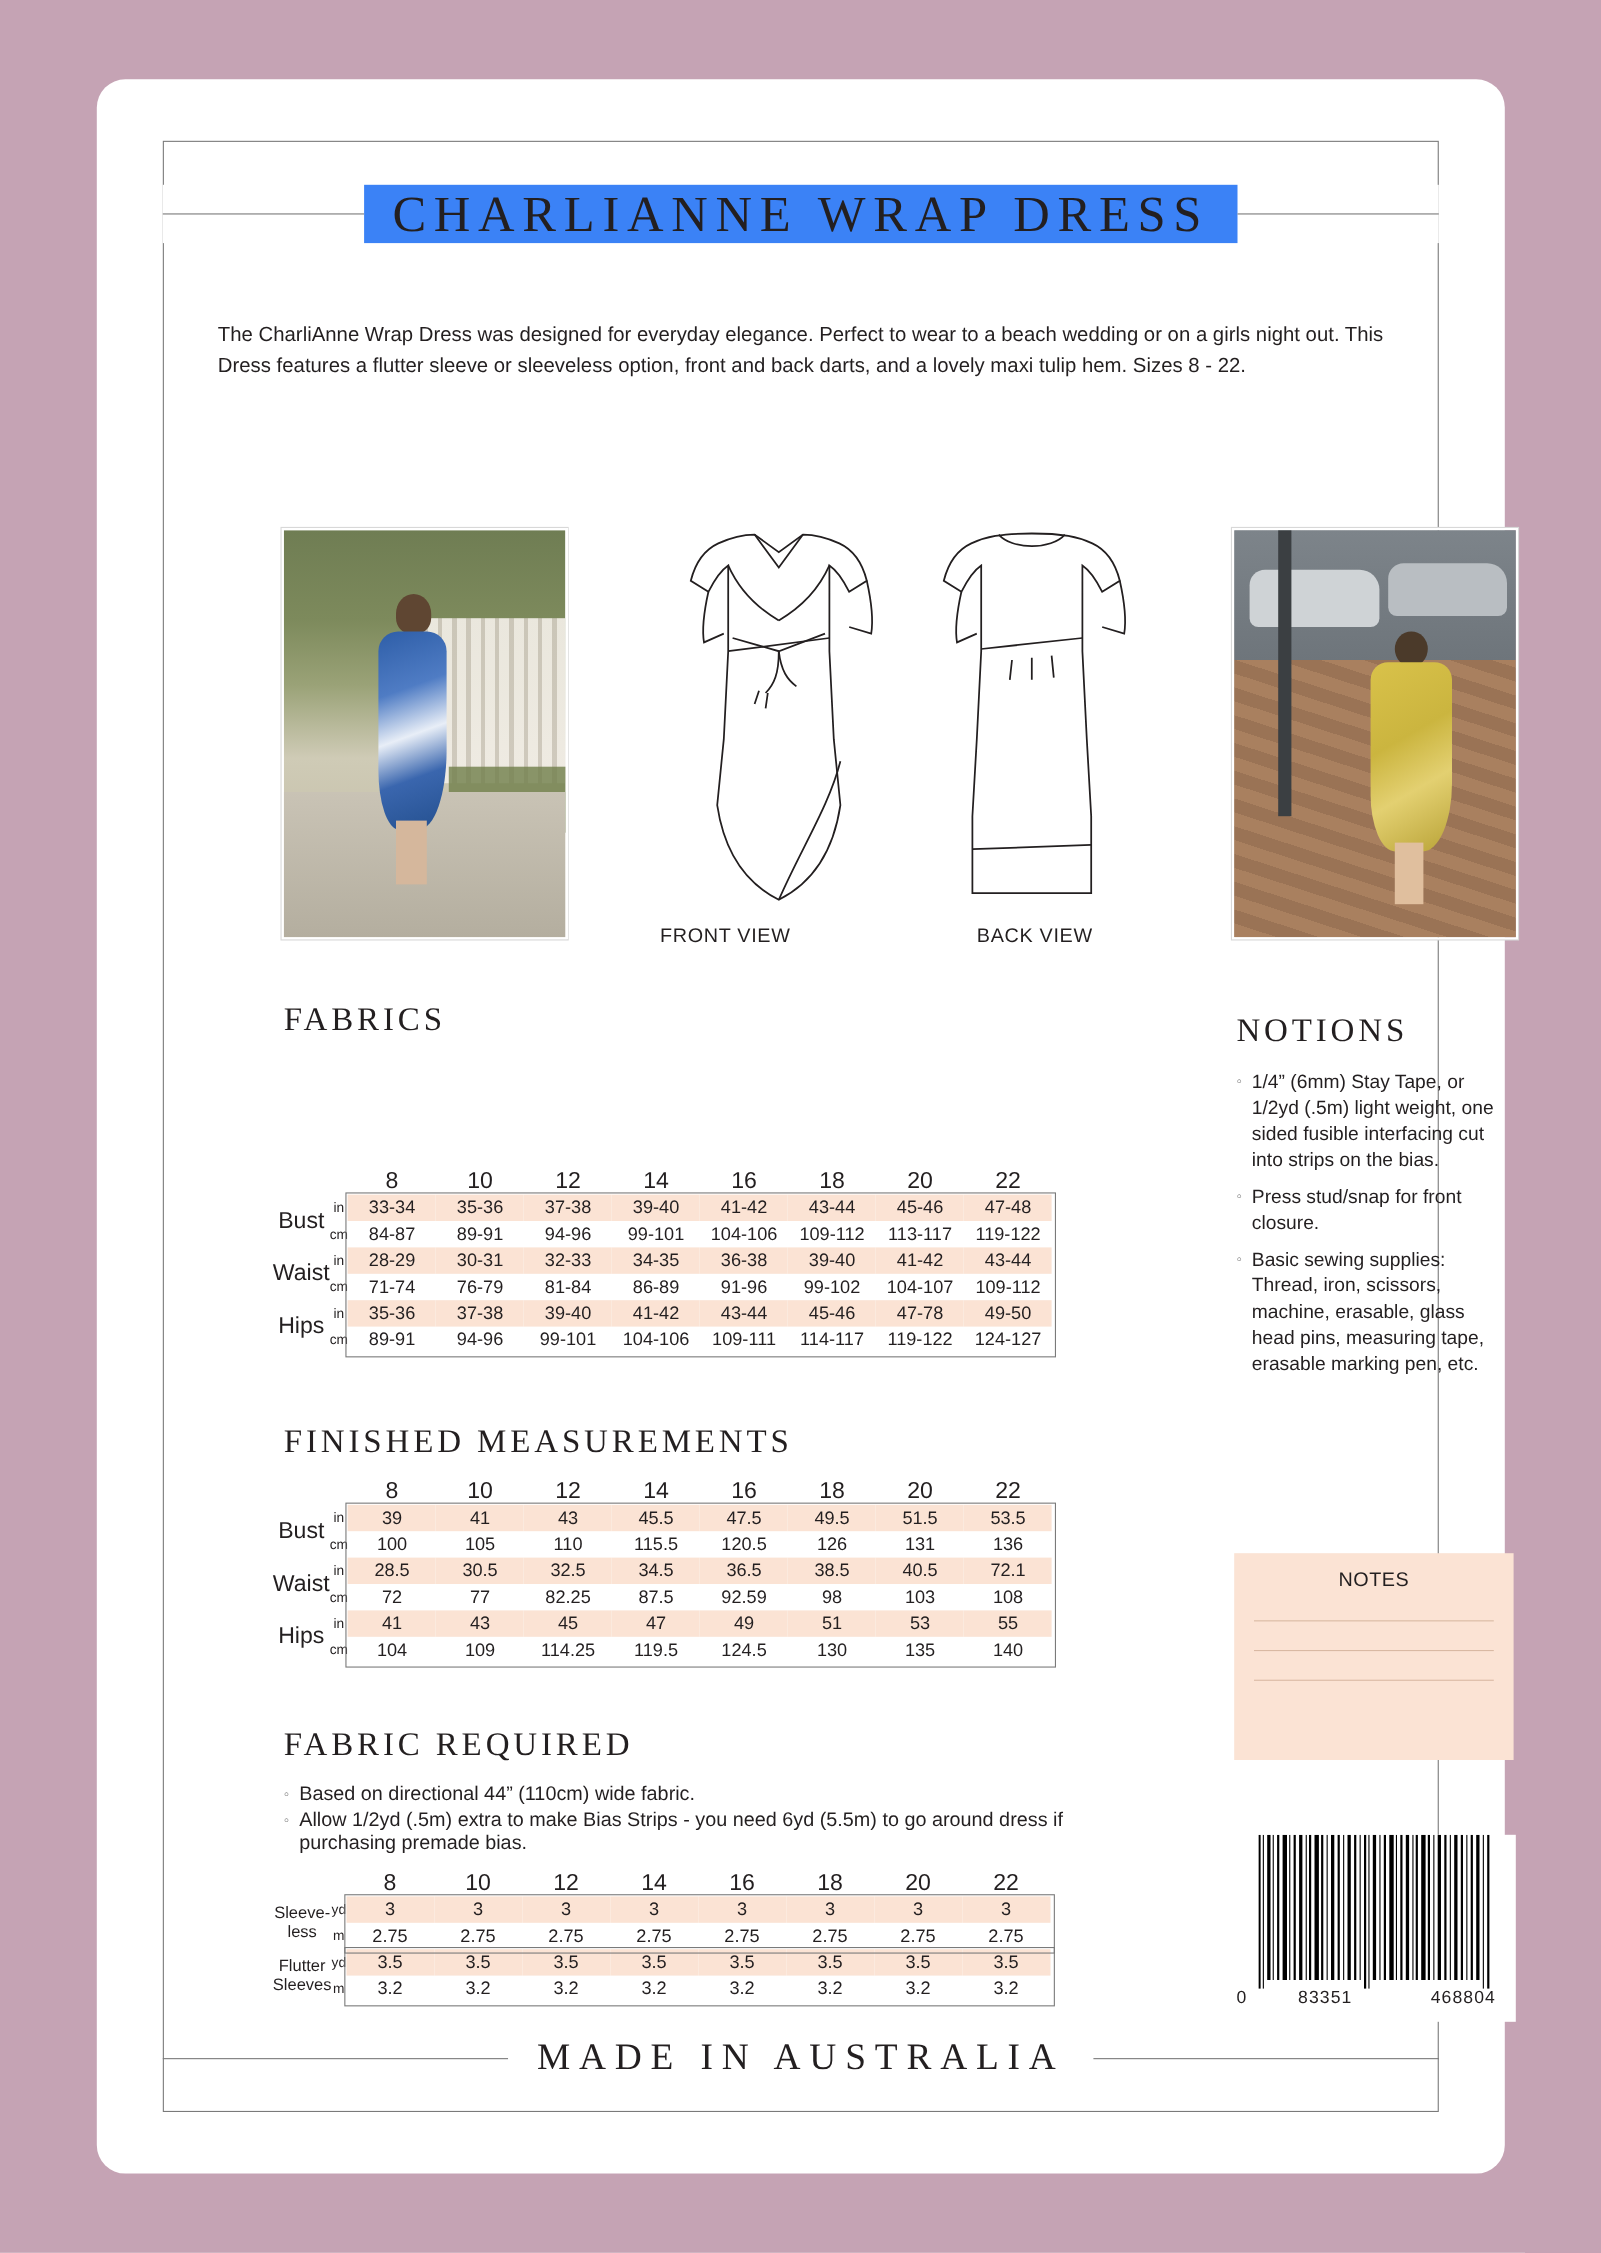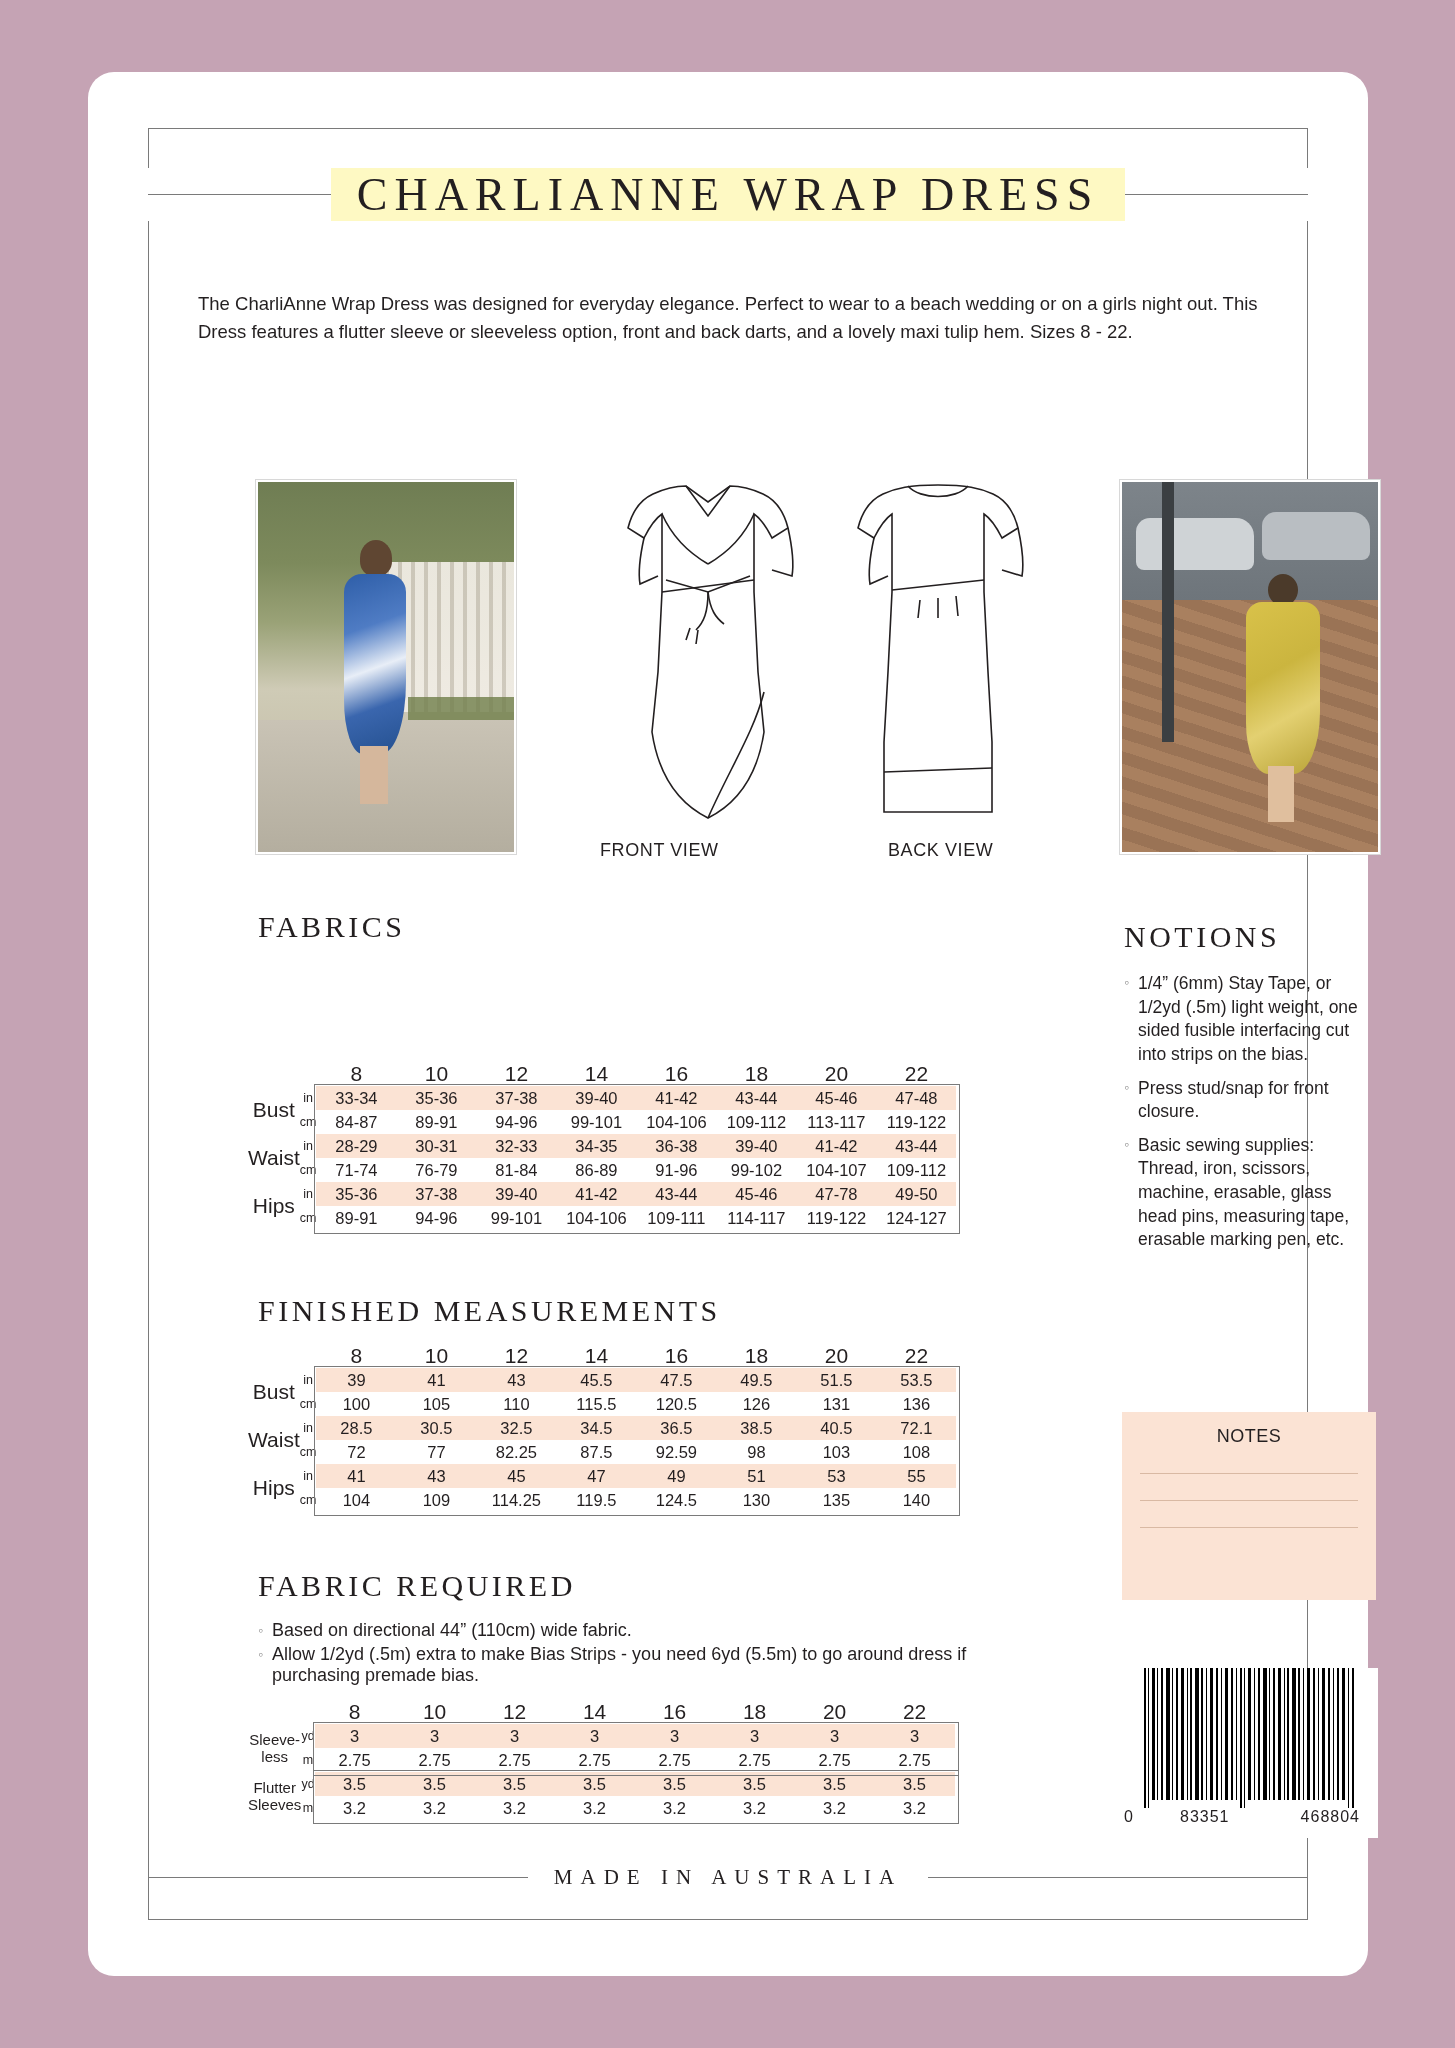--- a/index.html
+++ b/index.html
@@ -25,21 +25,21 @@
   }
   
   .title-wrap{
     position:absolute;left:60px;right:60px;top:96px;
     display:flex;align-items:center;justify-content:center;
     background:#fff;
   }
   .title{
     font-family:"Liberation Serif", serif;
     font-size:46px;letter-spacing:7px;
-    padding:0 26px;background:#fef9c3;
+    padding:0 26px;background:#3b82f6;
     white-space:nowrap;
   }
   .title-rule{flex:1;height:1px;background:#7a7a7a;}
   
   .intro{
     position:absolute;left:110px;right:110px;top:218px;
     text-align:left;font-size:18.5px;line-height:1.5;
     color:#231f20;
   }
   .cover-note{
@@ -132,21 +132,21 @@
   .bc-num .m{position:absolute;left:58px;}
   .bc-num .r{position:absolute;right:18px;}
   
   .footer{
     position:absolute;left:60px;right:60px;bottom:86px;
     display:flex;align-items:center;justify-content:center;
   }
   .footer-rule{flex:1;height:1px;background:#7a7a7a;}
   .footer-txt{
     font-family:"Liberation Serif", serif;
-    font-size:21px;letter-spacing:8px;padding:0 26px;background:#fff;white-space:nowrap;
+    font-size:34px;letter-spacing:8px;padding:0 26px;background:#fff;white-space:nowrap;
   }
 </style>
 </head>
 <body>
 
 <div class="page">
   <div class="inner-border"></div>
 
   <div class="title-wrap">
     <div class="title-rule"></div>

